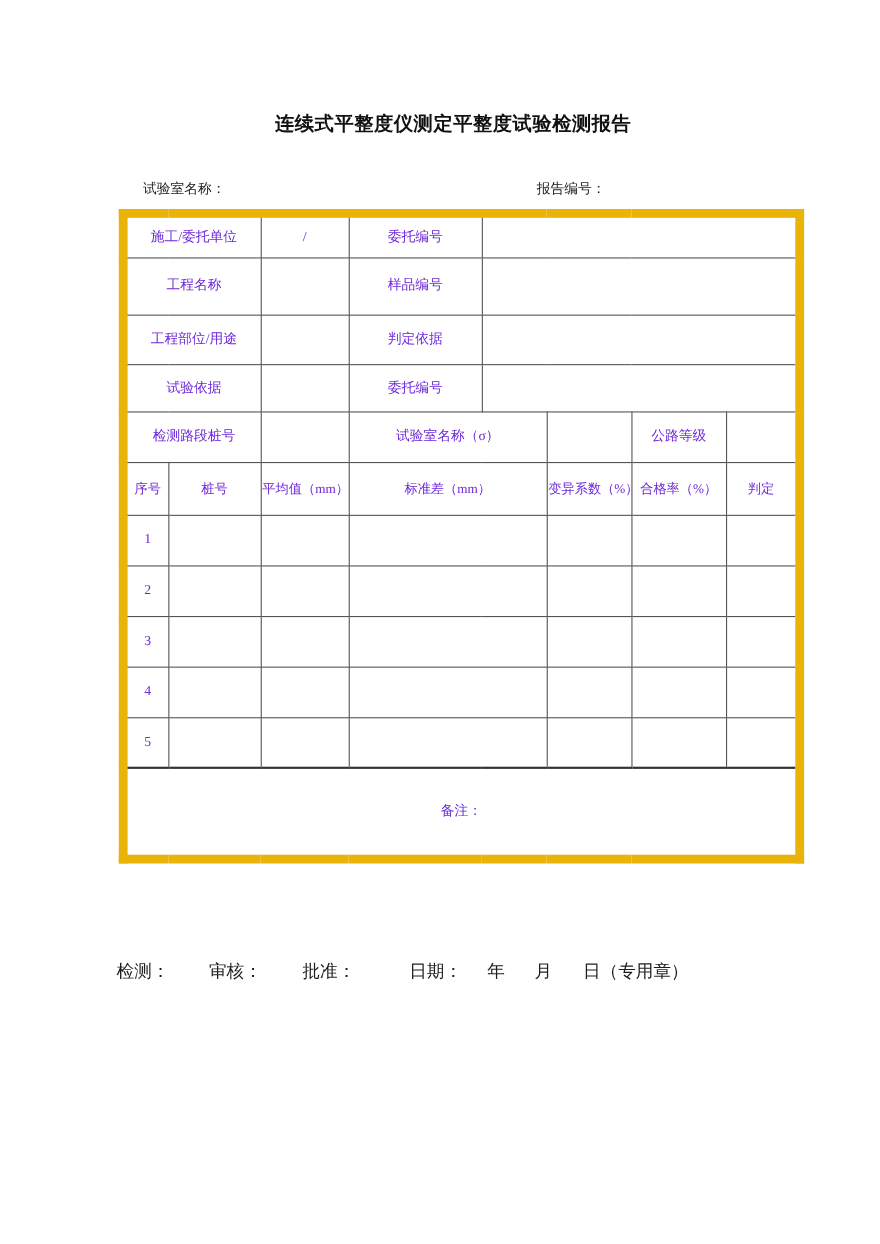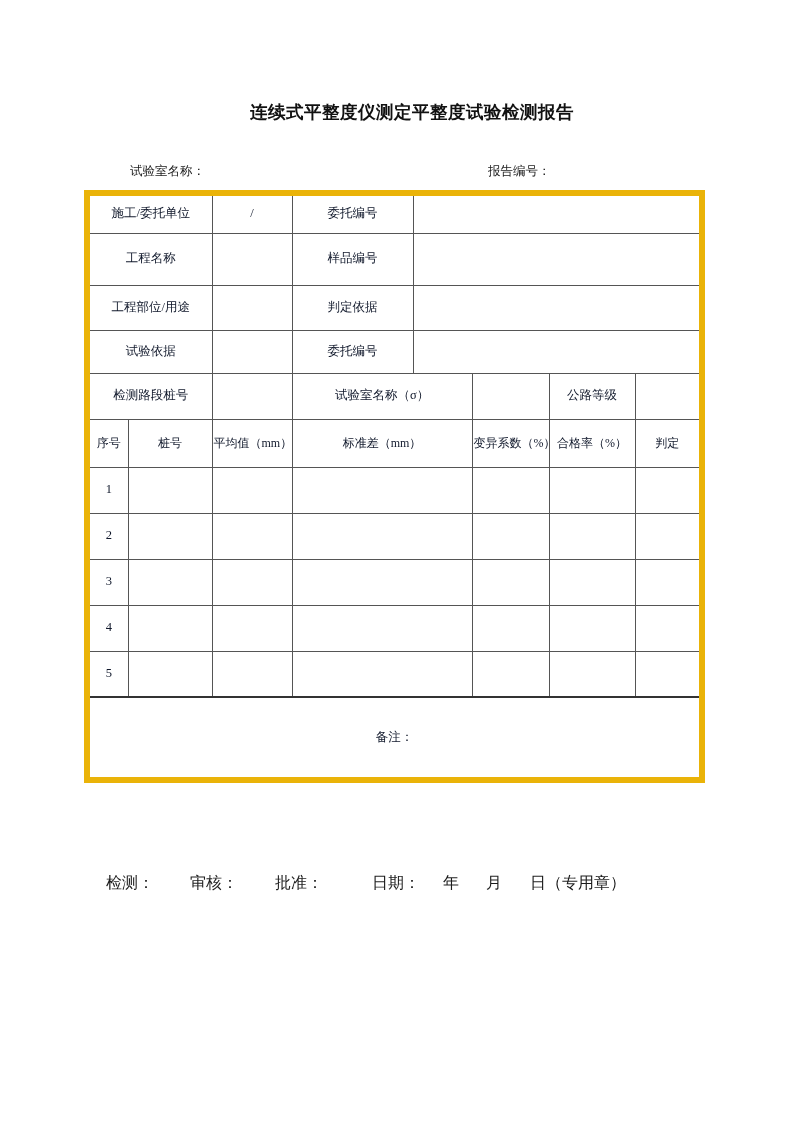--- a/index.html
+++ b/index.html
@@ -26,28 +26,28 @@
     letter-spacing: 0.5px;
     color: #111;
   }
 
   .meta-line { position: absolute; top: 163px; left: 0; width: 100%; height: 16px; font-size: 12.5px; }
   .meta-lab    { position: absolute; left: 130px; top: 0; }
   .meta-report { position: absolute; left: 488px; top: 0; }
 
   table.form {
     position: absolute;
-    left: 84px;
+    left: 108px;
     top: 190px;
     width: 615px;
     border-collapse: collapse;
     table-layout: fixed;
     font-size: 12.5px;
-    color: #0f172a;
-    border: 6px solid #eab308;
+    color: #6d28d9;
+    border: 8px solid #eab308;
   }
   table.form td {
     border: 1px solid #555;
     text-align: center;
     vertical-align: middle;
     padding: 0 1px;
     white-space: nowrap;
     overflow: hidden;
     line-height: 1.25;
   }

